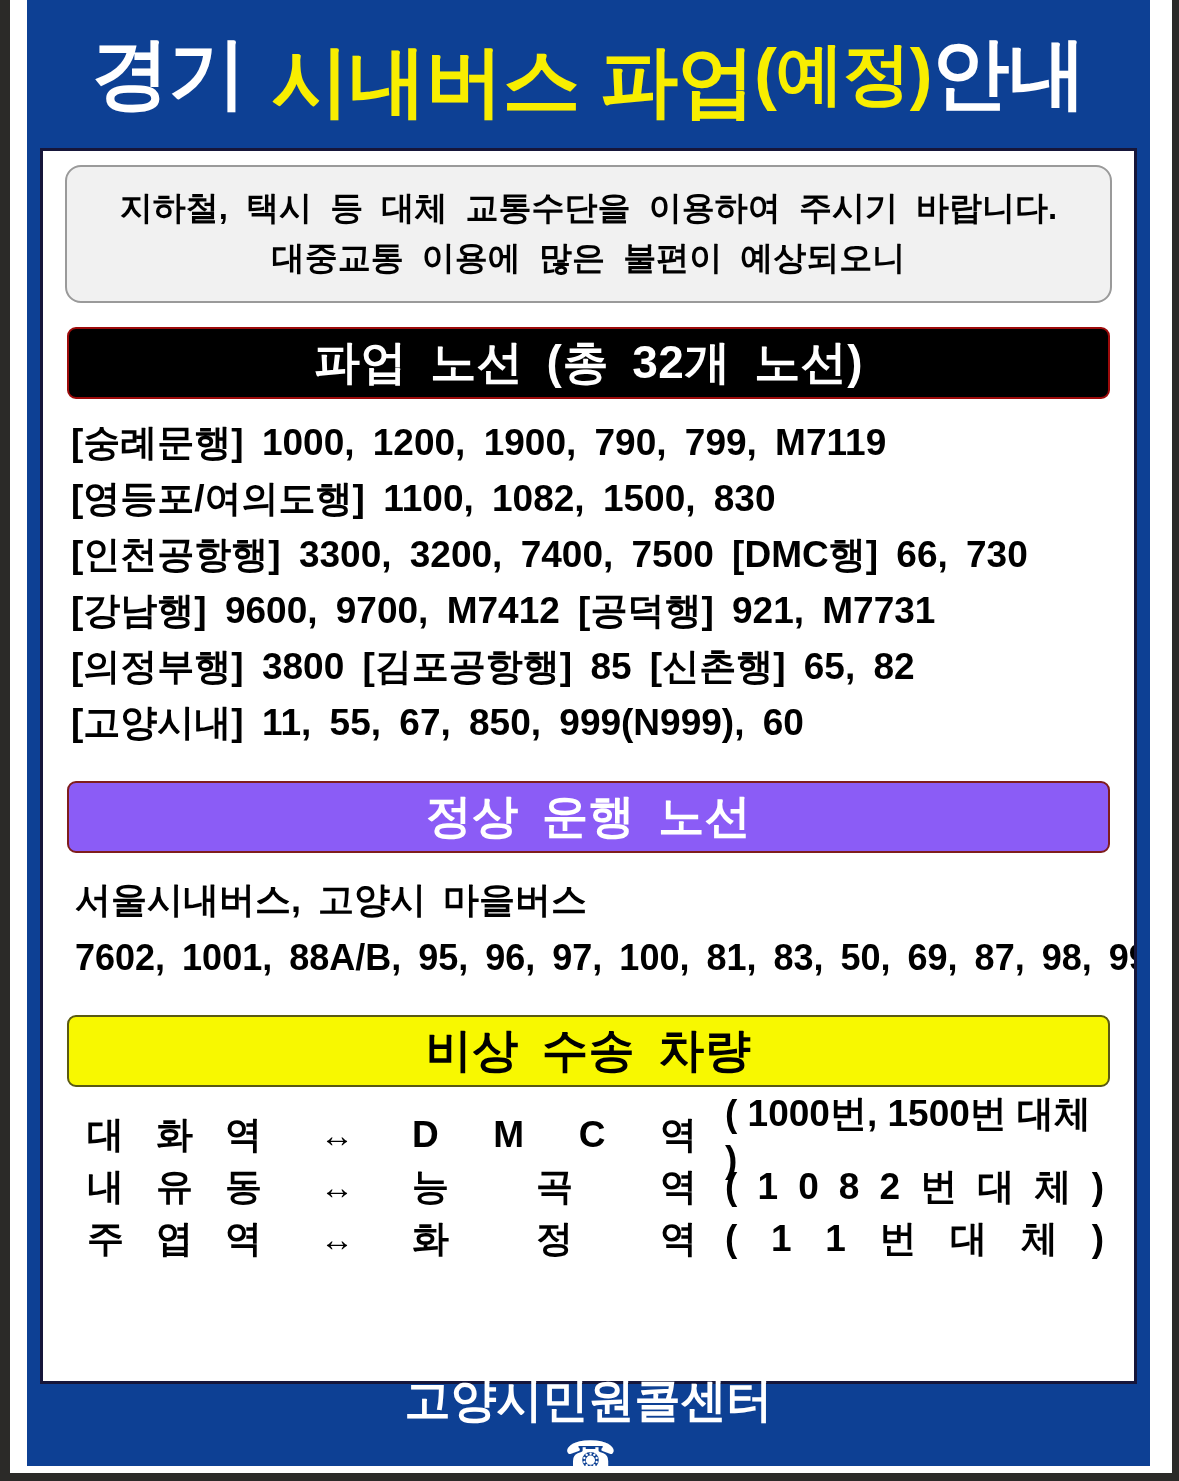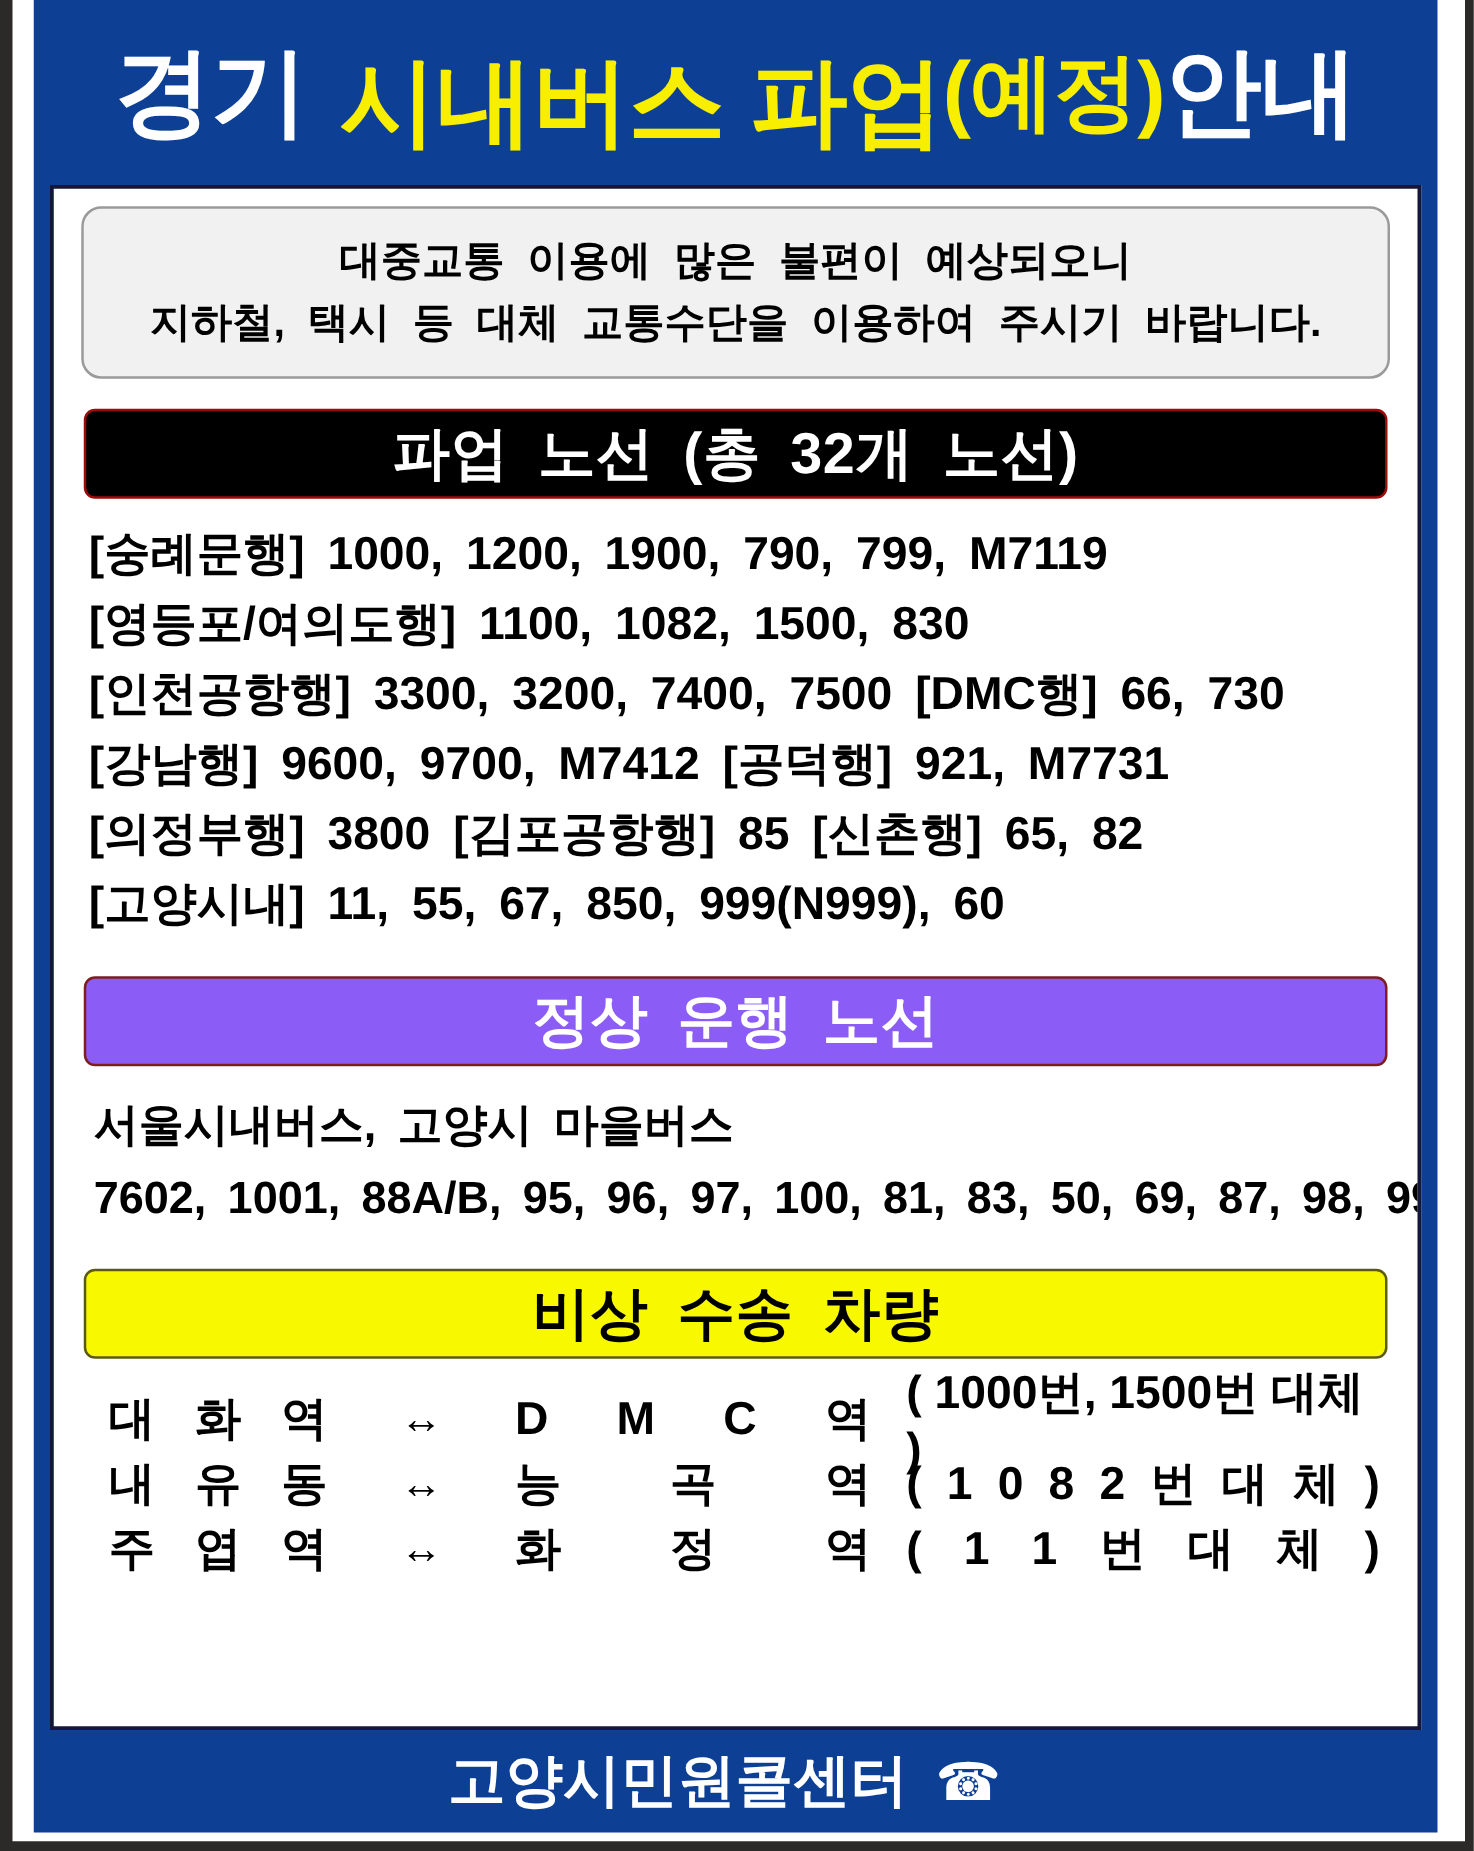--- a/index.html
+++ b/index.html
@@ -99,20 +99,21 @@
   .em-arrow { display:block; width:150px; text-align:center; font-size:34px; }
   .em-to { display:block; width:285px; text-align-last:justify; }
   .em-note { display:block; flex:1; margin-left:28px; text-align-last:justify; }
   
   .footer-bar {
     height:82px;
     display:flex; align-items:center; justify-content:center;
     color:#ffffff;
     font-size:46px; font-weight:800;
     white-space:nowrap;
+    flex-direction:column;
   }
   .footer-bar .phone-glyph { font-size:42px; margin:0 18px 0 22px; }
   .footer-bar .phone-num { letter-spacing:2px; }
 </style>
 </head>
 <body>
 
 <div class="mat">
   <div class="poster">
 
@@ -121,22 +122,22 @@
         <span class="gap"></span>
         <span class="t-yellow">시내버스 파업</span>
         <span class="t-paren">(예정)</span>
         <span class="t-white">안내</span>
     </div>
 
     <div class="content-box">
 
 
       <div class="advisory">
+        <div>지하철, 택시 등 대체 교통수단을 이용하여 주시기 바랍니다.</div>
         <div>대중교통 이용에 많은 불편이 예상되오니</div>
-        <div>지하철, 택시 등 대체 교통수단을 이용하여 주시기 바랍니다.</div>
       </div>
 
       <div class="banner red">파업 노선 (총 32개 노선)</div>
 
       <div class="routes">
         <div class="route-line">[숭례문행] 1000, 1200, 1900, 790, 799, M7119</div>
         <div class="route-line">[영등포/여의도행] 1100, 1082, 1500, 830</div>
         <div class="route-line">[인천공항행] 3300, 3200, 7400, 7500 [DMC행] 66, 730</div>
         <div class="route-line">[강남행] 9600, 9700, M7412 [공덕행] 921, M7731</div>
         <div class="route-line">[의정부행] 3800 [김포공항행] 85 [신촌행] 65, 82</div>

